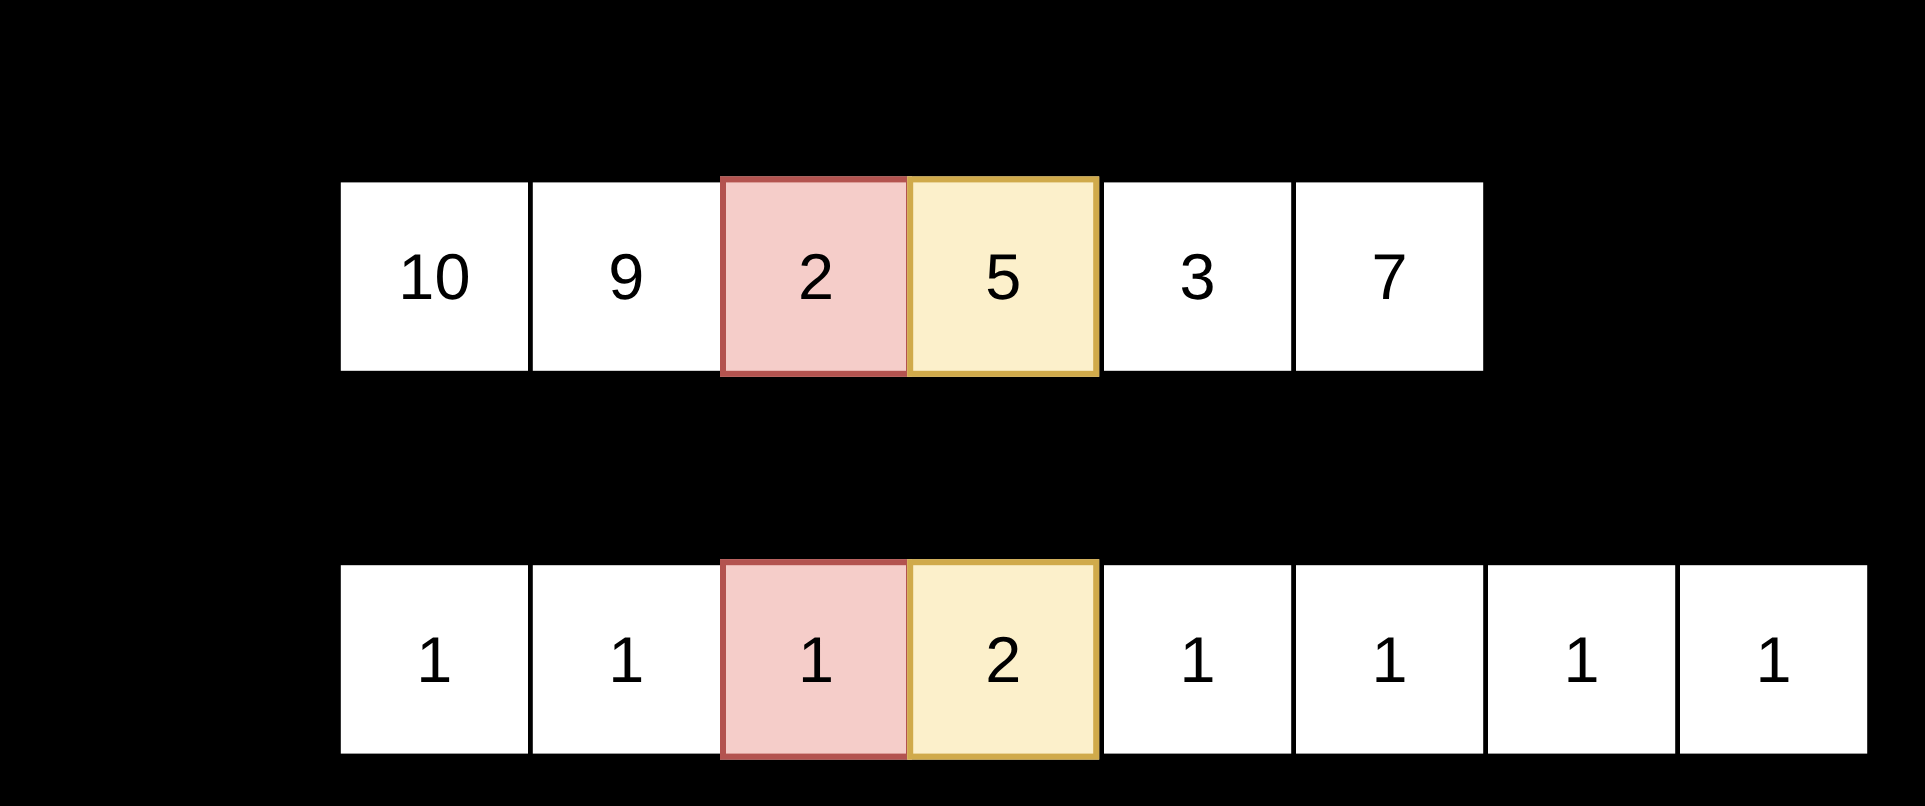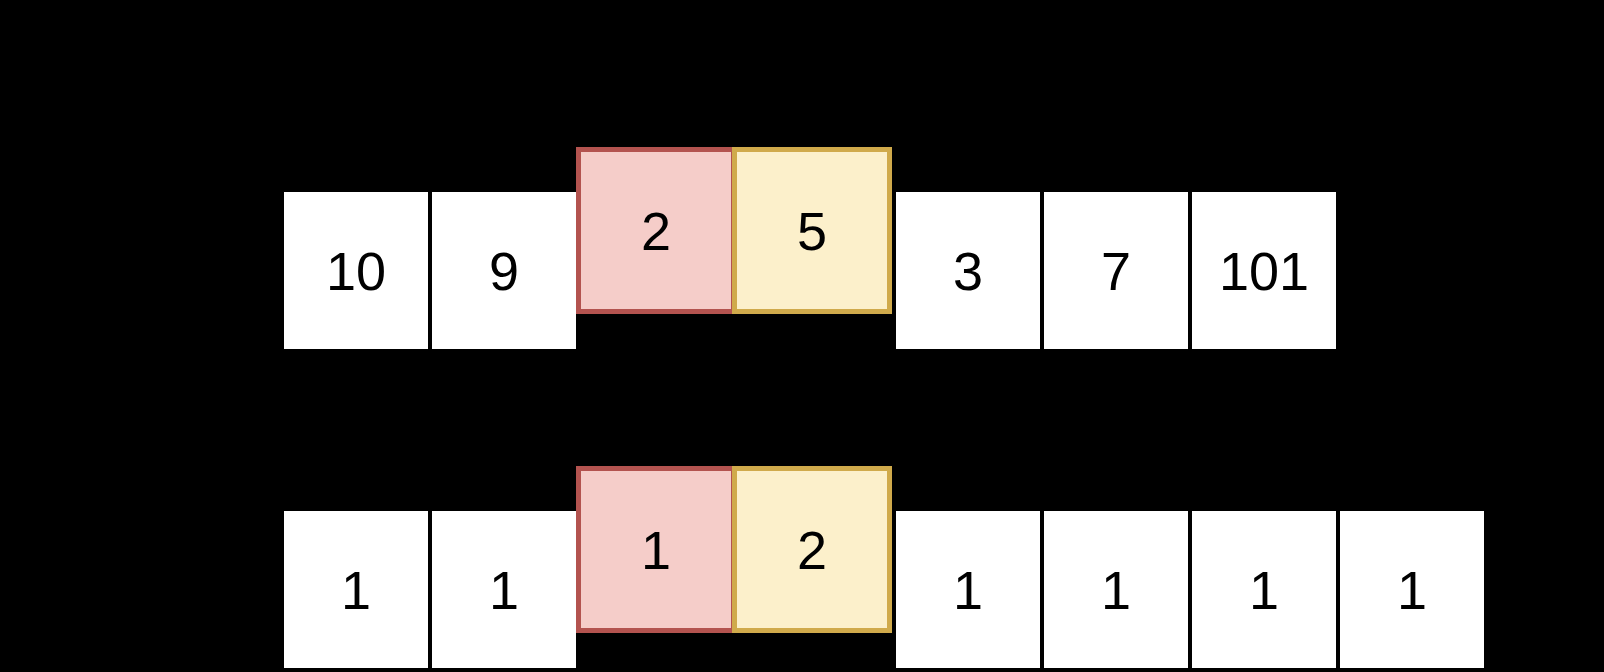--- a/index.html
+++ b/index.html
@@ -17,31 +17,30 @@
   .array-row {
     position: absolute;
     display: flex;
     left: 284px;
   }
   .array-row.top { top: 152px; }
   .array-row.bottom { top: 471px; }
   .cell {
     flex: none;
     box-sizing: content-box;
-    width: 144px;
+    width: 156px;
     height: 157px;
     margin-right: 4px;
     background: var(--cell-fill, #fff);
     display: flex;
     align-items: center;
     justify-content: center;
     font-size: 54px;
     line-height: 1;
     color: var(--text-color, #000);
-    margin-top: 40px;
   }
   .cell.hl {
     width: 150px;
     border: 5px solid;
     margin: -5px 0 -5px -4px;
   }
   .cell.hl.red {
     background: var(--red-fill, #f5cdc9);
     border-color: var(--red-border, #b3534f);
   }
@@ -54,21 +53,20 @@
 </head>
 <body style="--background: #000000; --cell-fill: #ffffff; --text-color: #000000; --red-fill: #f5cdc9; --red-border: #b3534f; --yellow-fill: #fcf0cb; --yellow-border: #d0aa4b;">
 
 <div class="array-row top">
     <div class="cell">10</div>
     <div class="cell">9</div>
     <div class="cell hl red">2</div>
     <div class="cell hl yellow">5</div>
     <div class="cell">3</div>
     <div class="cell">7</div>
-    <div class="cell">101</div>
   </div>
 
 <div class="array-row bottom">
     <div class="cell">1</div>
     <div class="cell">1</div>
     <div class="cell hl red">1</div>
     <div class="cell hl yellow">2</div>
     <div class="cell">1</div>
     <div class="cell">1</div>
     <div class="cell">1</div>

